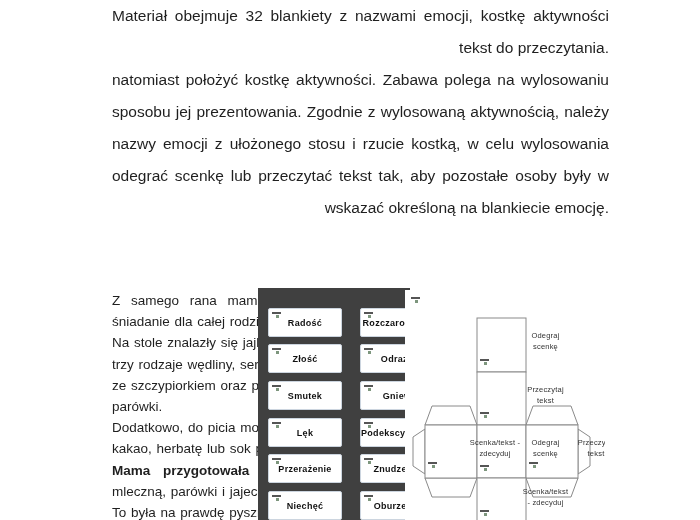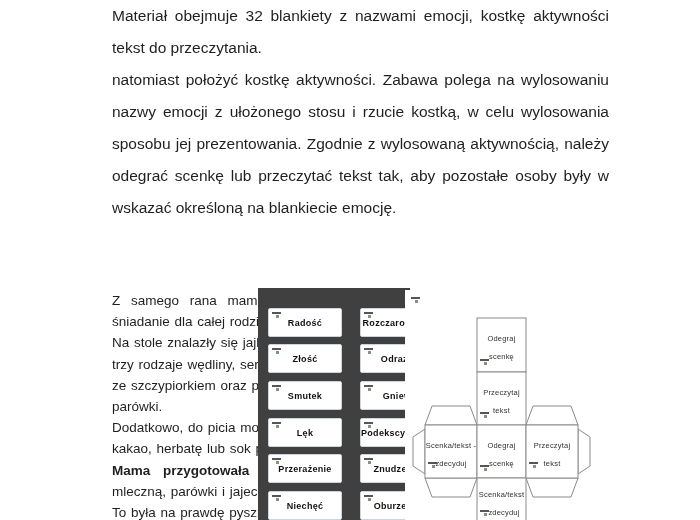--- a/index.html
+++ b/index.html
@@ -5,21 +5,21 @@
   html,body{margin:0;padding:0;}
   body{
     width:700px;height:520px;background:#ffffff;overflow:hidden;position:relative;
     font-family:"Liberation Sans","DejaVu Sans",sans-serif;
     -webkit-font-smoothing:antialiased;
   }
   
   .textblock{position:absolute;left:112px;top:0;width:497px;color:#1f1f1f;}
   .bline{font-size:15.5px;line-height:32px;height:32px;white-space:nowrap;overflow:hidden;}
   .jline{text-align:justify;text-align-last:justify;white-space:normal;}
-  .lline{text-align:left;}
+  .lline{text-align:right;}
   
   .story{position:absolute;left:112px;top:290px;width:146px;height:230px;overflow:hidden;color:#1f1f1f;}
   .sline{font-size:13.5px;line-height:21.2px;height:21.2px;white-space:nowrap;word-spacing:1px;}
   .ws7{word-spacing:7px;}
   .ws9{word-spacing:9px;font-weight:bold;}
   
   .cards{position:absolute;left:258px;top:288px;width:152px;height:232px;overflow:hidden;background:#404040;}
   .card{
     position:absolute;width:74px;height:29px;background:#ffffff;
     border:1px solid #ccd5df;border-radius:2px;box-sizing:border-box;
@@ -29,37 +29,37 @@
     font-size:9px;font-weight:bold;letter-spacing:.3px;color:#111;white-space:nowrap;
   }
   
   .brand{position:absolute;width:10px;height:8px;}
   .brand .t{width:9px;height:2px;background:#555;}
   .brand .m{width:3px;height:3px;margin:1px auto 0 auto;background:#7d967d;}
   
   .cube{position:absolute;left:405px;top:290px;width:200px;height:230px;overflow:hidden;background:#ffffff;}
   .cube svg{position:absolute;left:0;top:0;}
   .cube-label{
-    position:absolute;text-align:center;color:#333;font-size:7.5px;line-height:18px;
-    letter-spacing:.2px;box-sizing:border-box;
+    position:absolute;text-align:center;color:#333;font-size:7.5px;line-height:11px;
+    letter-spacing:.2px;box-sizing:border-box;margin-left:44px;
   }
   .stray-logo{position:absolute;left:6px;top:7px;}
 </style>
 </head>
 <body>
 
 <div class="textblock">
   <div>
     <div class="bline jline">Materiał obejmuje 32 blankiety z nazwami emocji, kostkę aktywności oraz</div>
     <div class="bline lline">tekst do przeczytania.</div>
   </div>
   <div>
     <div class="bline jline">natomiast położyć kostkę aktywności. Zabawa polega na wylosowaniu</div>
+    <div class="bline jline">sposobu jej prezentowania. Zgodnie z wylosowaną aktywnością, należy</div>
     <div class="bline jline">nazwy emocji z ułożonego stosu i rzucie kostką, w celu wylosowania</div>
-    <div class="bline jline">sposobu jej prezentowania. Zgodnie z wylosowaną aktywnością, należy</div>
     <div class="bline jline">odegrać scenkę lub przeczytać tekst tak, aby pozostałe osoby były w stanie</div>
     <div class="bline lline">wskazać określoną na blankiecie emocję.</div>
   </div>
 </div>
 
 <div class="story">
   <div class="sline ws7">Z samego rana mama</div>
   <div class="sline">śniadanie dla całej rodzin</div>
   <div class="sline">Na stole znalazły się jajka</div>
   <div class="sline">trzy rodzaje wędliny, ser</div>

